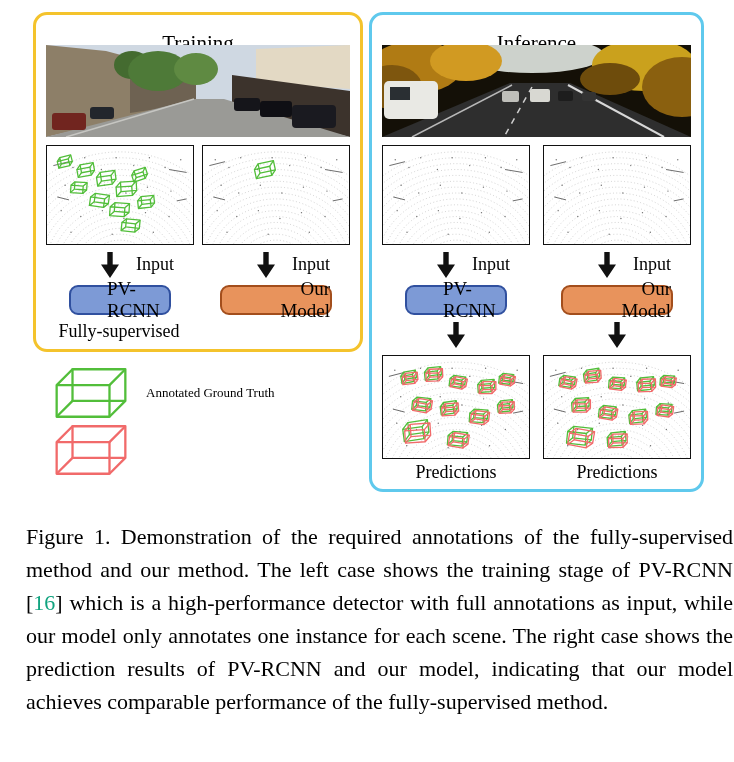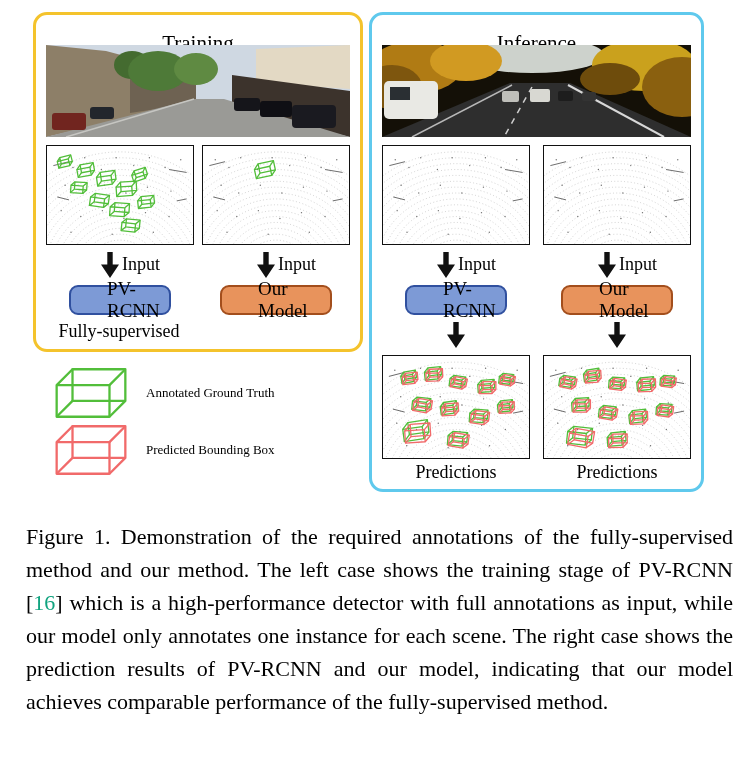--- a/index.html
+++ b/index.html
@@ -18,30 +18,30 @@
   .panel-inference .photo { width:309px; height:92px; }
 
   .cloud { position:absolute; box-sizing:border-box; width:148px; height:100px;
            border:1.5px solid #111; background:#fff; display:block; }
   .c-top { top:130px; }
   .c-l { left:10px; }
   .panel-training  .c-r { left:166px; }
   .panel-inference .c-r { left:171px; }
   .c-pred { top:340px; height:104px; }
 
-  .flow { position:absolute; top:236px; display:flex; align-items:flex-start; gap:3px; }
+  .flow { position:absolute; top:236px; display:flex; align-items:flex-start; gap:17px; }
   .panel-training  .flow.f-l { left:65px; }  .panel-training  .flow.f-r { left:221px; }
   .panel-inference .flow.f-l { left:65px; }  .panel-inference .flow.f-r { left:226px; }
   .arrow { width:18px; height:28px; display:block; }
   .input-label { font-size:18px; color:#000; line-height:26px; }
 
   .node { position:absolute; top:270px; height:30px; box-sizing:border-box; border-radius:9px;
           display:flex; align-items:center; justify-content:center; font-size:19px; color:#000;padding-left:36px; }
   .node-pvrcnn { background:#7D9AD6; border:2.5px solid #30509F; }
-  .node-our    { background:#E8935C; border:2.5px solid #A34E1C; }
+  .node-our    { background:#E8935C; border:2.5px solid #A34E1C;text-align:right; }
   .panel-training  .n-l { left:33px; width:102px; }  .panel-training  .n-r { left:184px; width:112px; }
   .panel-inference .n-l { left:33px; width:102px; }  .panel-inference .n-r { left:189px; width:112px; }
 
   .arrow2 { position:absolute; top:305px; width:18px; height:30px; }
   .panel-inference .a2-l { left:75px; } .panel-inference .a2-r { left:236px; }
 
   .sub { position:absolute; text-align:center; font-size:18px; color:#000; }
   .panel-training .sub { top:306px; }
   .panel-training .sub-l { left:0px;   width:166px; }
   .panel-training .sub-r { left:158px; width:166px; }
@@ -319,19 +319,18 @@
     <div class="legend-row">
       <svg class="legend-box" viewBox="-0.8 -3.8 14.6 10.6" color="#52BE3A">
         <use href="#box3d"></use>
       </svg>
       <span class="legend-label">Annotated Ground Truth</span>
     </div>
     <div class="legend-row">
       <svg class="legend-box" viewBox="-0.8 -3.8 14.6 10.6" color="#F16A6A">
         <use href="#box3d"></use>
       </svg>
-      <span class="legend-label">Predicted Bounding Box</span>
     </div>
   </div>
 
   <p class="caption"><span>Figure 1.  Demonstration of the required annotations of the fully-supervised method and our method. The left case shows the training stage of PV-RCNN [</span><a class="cite">16</a><span>] which is a high-performance detector with full annotations as input, while our model only annotates one instance for each scene. The right case shows the prediction results of PV-RCNN and our model, indicating that our model achieves comparable performance of the fully-supervised method.</span></p>
 
 </div>
 
 </body></html>

